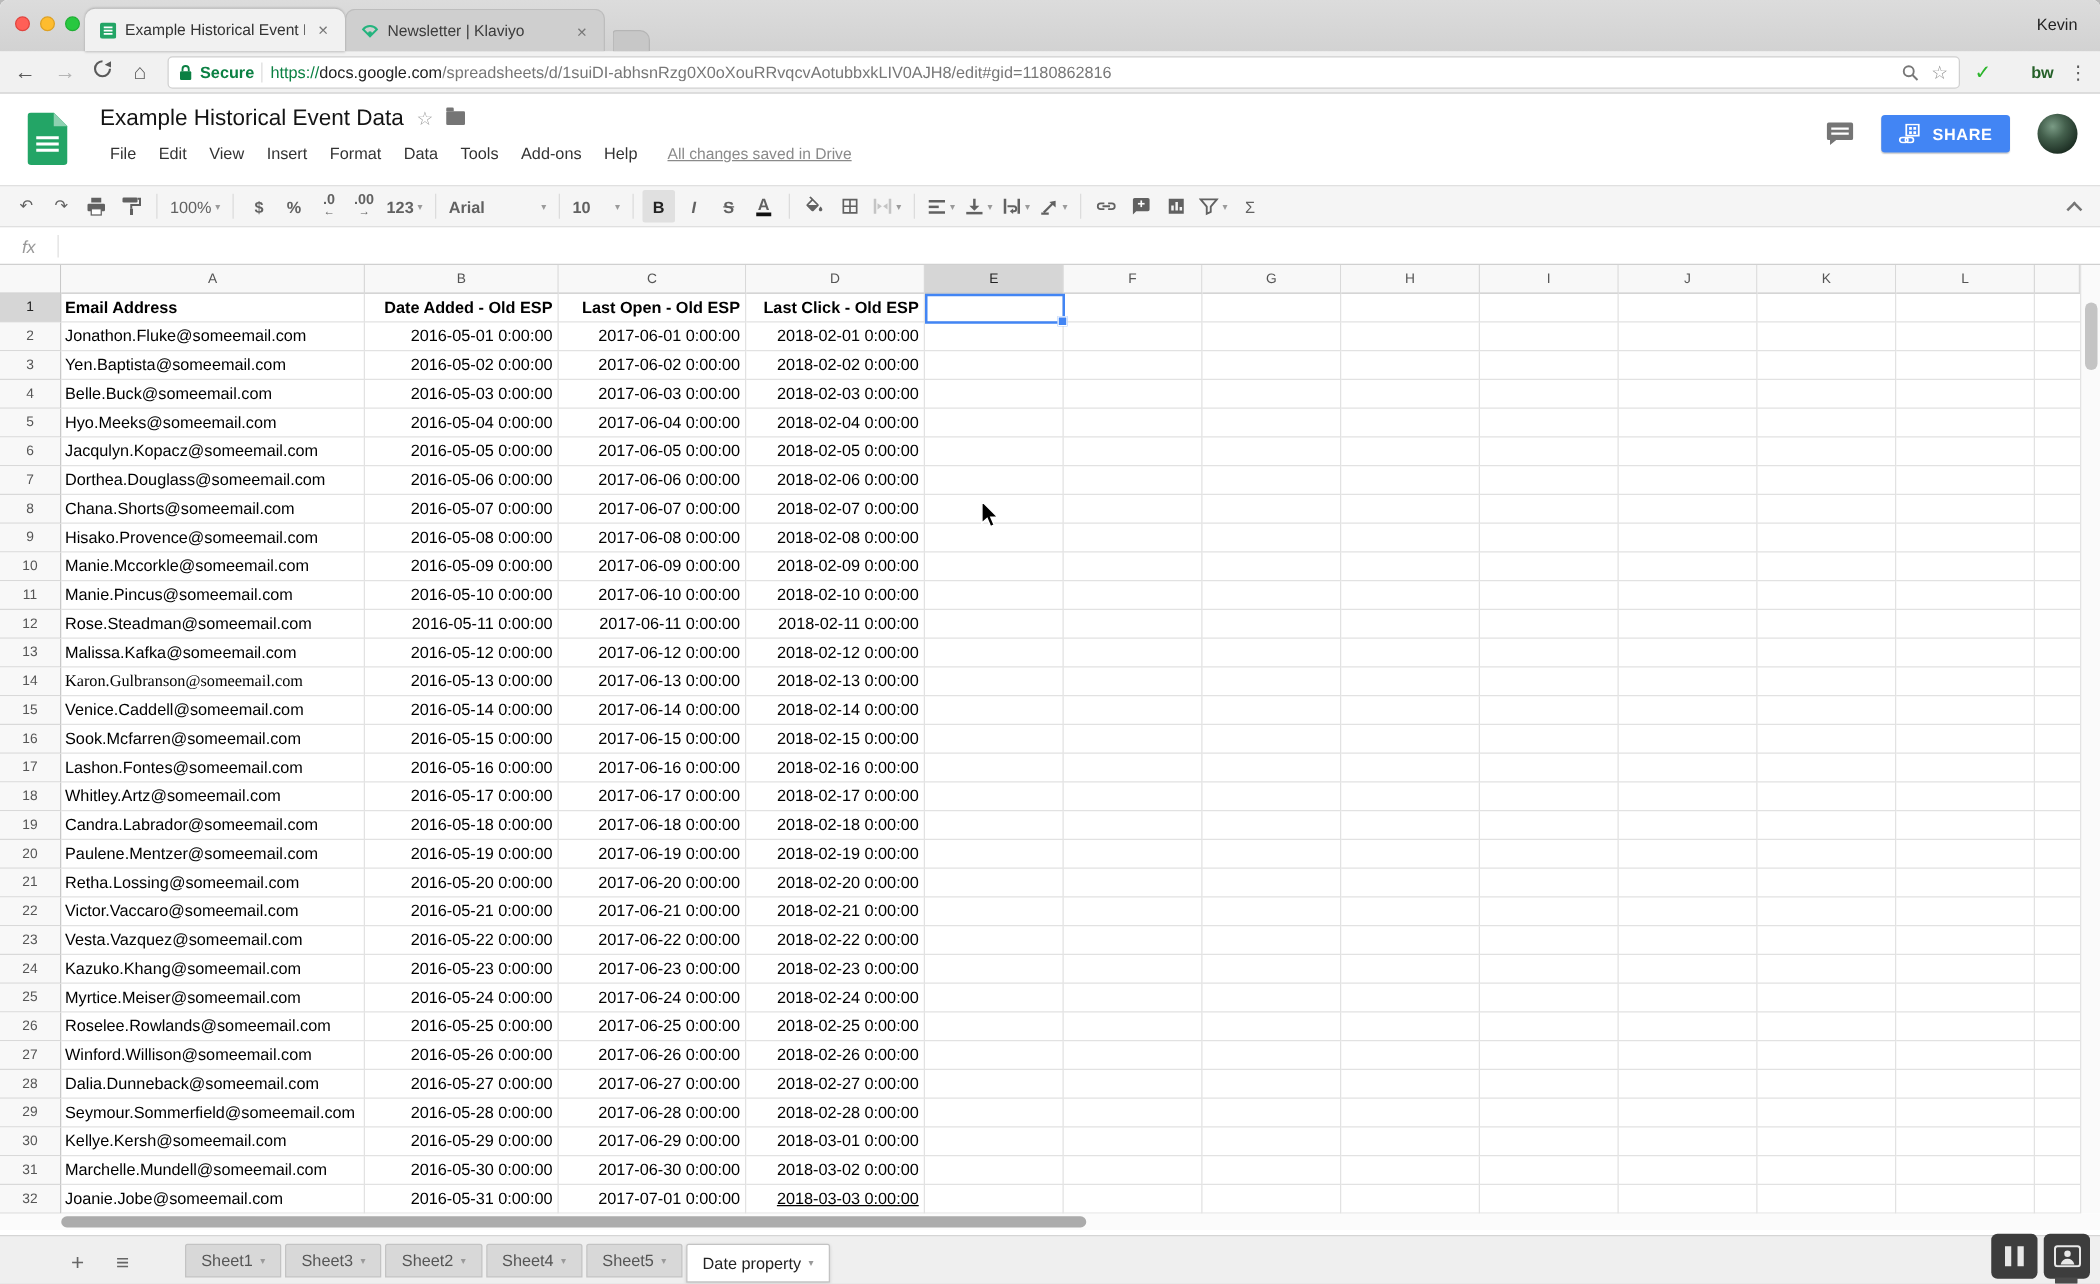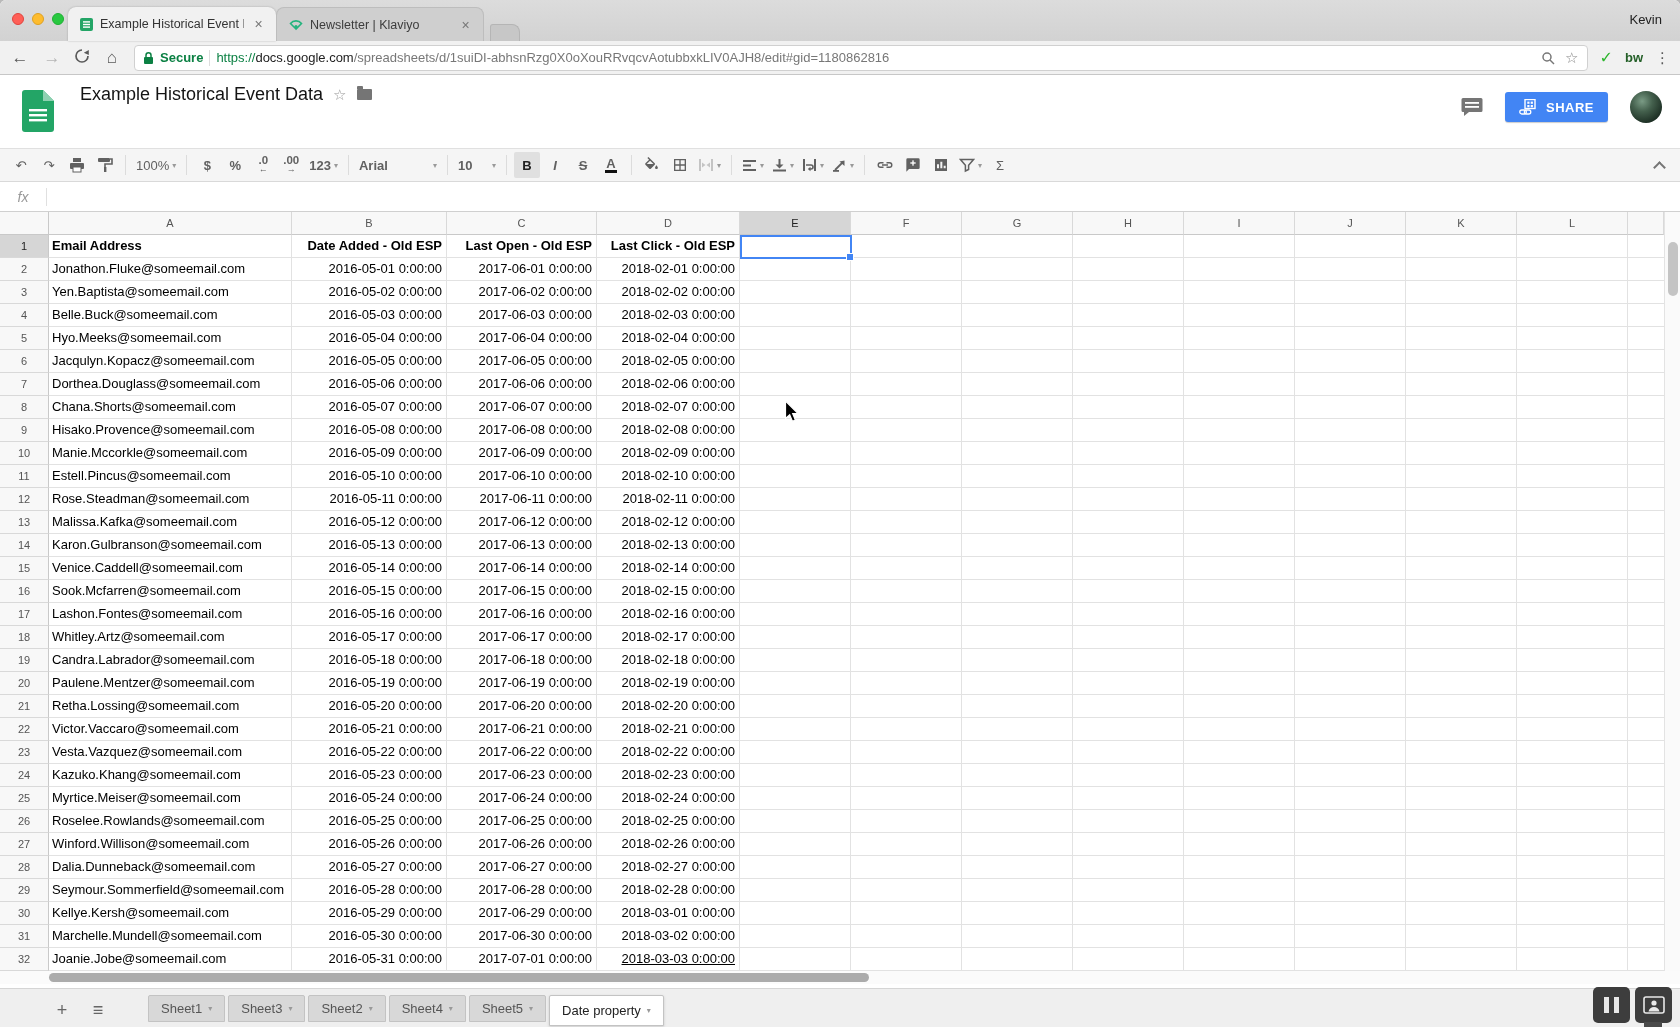--- a/index.html
+++ b/index.html
@@ -33,21 +33,21 @@
   .omnibox { flex:1; height:26px; background:#fff; border:1px solid #d0d0d0; border-radius:4px;
     display:flex; align-items:center; padding:0 8px; gap:6px; font-size:13px; overflow:hidden; }
   .secure { color:#0b8043; font-weight:bold; }
   .om-sep { width:1px; height:16px; background:#ddd; }
   .url-scheme { color:#0b8043; }
   .url-domain { color:#222; }
   .url-path { color:#777; white-space:nowrap; overflow:hidden; flex:1; }
   .om-right { display:flex; align-items:center; gap:10px; }
   .star-ic { color:#8a8a8a; font-size:15px; }
   .ext-check { color:#2bb52b; font-weight:bold; font-size:16px; }
-  .ext-bw { color:#256029; font-weight:bold; font-size:13px; }
+  .ext-bw { color:#256029; font-weight:bold; font-size:13px;margin-left:20px; }
   .ext-dots { color:#5a5a5a; font-size:15px; }
 
   
   .sheets-header { height:73px; background:#fff; flex:none; position:relative; padding:9px 0 0 20px; }
   .logo { position:absolute; left:22px; top:15px; }
   .title-block { margin-left:60px; }
   .doc-title-row { display:flex; align-items:center; gap:10px; }
   .doc-title { font-size:18px; color:#141414; }
   .title-star { color:#999; font-size:15px; }
   .folder-ic { width:15px; height:11px; background:#757575; border-radius:1px; position:relative; }
@@ -208,20 +208,32 @@
           <rect x="15" y="19" width="2" height="12.4" fill="#23a566" opacity="0"></rect>
         </g>
       </svg>
     </div>
     <div class="title-block">
       <div class="doc-title-row">
         <span class="doc-title">Example Historical Event Data</span>
         <span class="title-star">☆</span>
         <span class="folder-ic"></span>
       </div>
+      <div class="menubar">
+        <span class="menu-item">File</span>
+        <span class="menu-item">Edit</span>
+        <span class="menu-item">View</span>
+        <span class="menu-item">Insert</span>
+        <span class="menu-item">Format</span>
+        <span class="menu-item">Data</span>
+        <span class="menu-item">Tools</span>
+        <span class="menu-item">Add-ons</span>
+        <span class="menu-item">Help</span>
+        <span class="save-status">All changes saved in Drive</span>
+      </div>
     </div>
     <div class="header-right">
       <svg width="22" height="20" viewBox="0 0 22 20">
         <path d="M2 1h18a1.5 1.5 0 0 1 1.5 1.5v11A1.5 1.5 0 0 1 20 15H8l-5 4v-4H2A1.5 1.5 0 0 1 .5 13.5v-11A1.5 1.5 0 0 1 2 1z" fill="#757575"></path>
         <rect x="4" y="5" width="14" height="1.8" fill="#fff"></rect>
         <rect x="4" y="9" width="14" height="1.8" fill="#fff"></rect>
       </svg>
       <div class="share-btn">
         <svg width="19" height="16" viewBox="0 0 19 16">
           <rect x="6" y="0.5" width="10" height="9" fill="none" stroke="#fff" stroke-width="1.4"></rect>
@@ -562,21 +574,21 @@
           <div class="cell" style="width: 111px;"></div>
           <div class="cell" style="width: 111px;"></div>
           <div class="cell" style="width: 111px;"></div>
           <div class="cell" style="width: 111px;"></div>
           <div class="cell" style="width: 111px;"></div>
           <div class="cell" style="width: 111px;"></div>
           <div class="cell partial" style="width: 36px;"></div>
         </div>
         <div class="row">
           <div class="rownum">11</div>
-          <div class="cell" style="width: 243px;">Estell.Pincus@someemail.com</div>
+          <div class="cell" style="width: 243px;">Manie.Pincus@someemail.com</div>
           <div class="cell num" style="width: 155px;">2016-05-10 0:00:00</div>
           <div class="cell num" style="width: 150px;">2017-06-10 0:00:00</div>
           <div class="cell num" style="width: 143px;">2018-02-10 0:00:00</div>
           <div class="cell" style="width: 111px;"></div>
           <div class="cell" style="width: 111px;"></div>
           <div class="cell" style="width: 111px;"></div>
           <div class="cell" style="width: 111px;"></div>
           <div class="cell" style="width: 111px;"></div>
           <div class="cell" style="width: 111px;"></div>
           <div class="cell" style="width: 111px;"></div>
@@ -610,21 +622,21 @@
           <div class="cell" style="width: 111px;"></div>
           <div class="cell" style="width: 111px;"></div>
           <div class="cell" style="width: 111px;"></div>
           <div class="cell" style="width: 111px;"></div>
           <div class="cell" style="width: 111px;"></div>
           <div class="cell" style="width: 111px;"></div>
           <div class="cell partial" style="width: 36px;"></div>
         </div>
         <div class="row">
           <div class="rownum">14</div>
-          <div class="cell" style="width: 243px;">Karon.Gulbranson@someemail.com</div>
+          <div class="cell" style="width: 243px; font-family: Liberation Serif, serif;">Karon.Gulbranson@someemail.com</div>
           <div class="cell num" style="width: 155px;">2016-05-13 0:00:00</div>
           <div class="cell num" style="width: 150px;">2017-06-13 0:00:00</div>
           <div class="cell num" style="width: 143px;">2018-02-13 0:00:00</div>
           <div class="cell" style="width: 111px;"></div>
           <div class="cell" style="width: 111px;"></div>
           <div class="cell" style="width: 111px;"></div>
           <div class="cell" style="width: 111px;"></div>
           <div class="cell" style="width: 111px;"></div>
           <div class="cell" style="width: 111px;"></div>
           <div class="cell" style="width: 111px;"></div>

